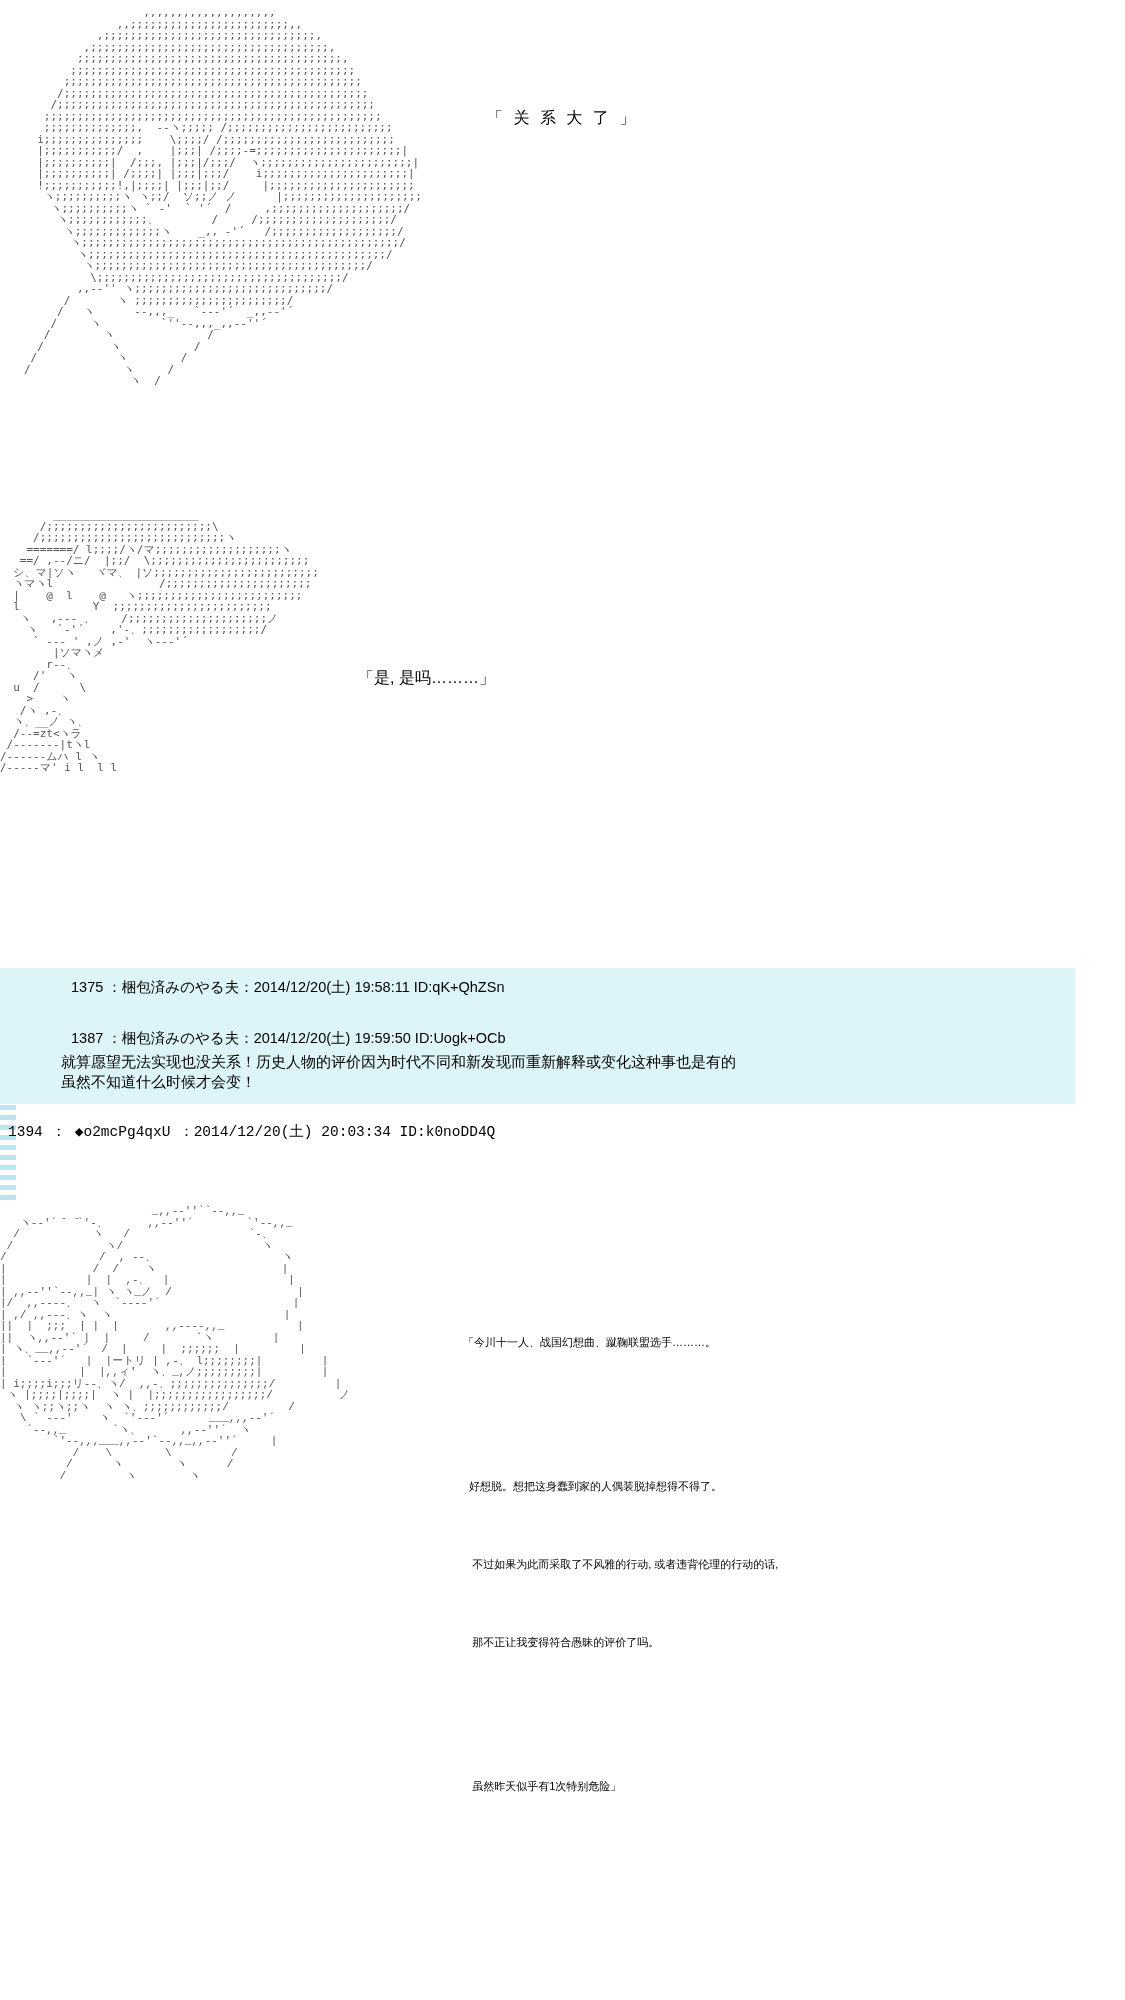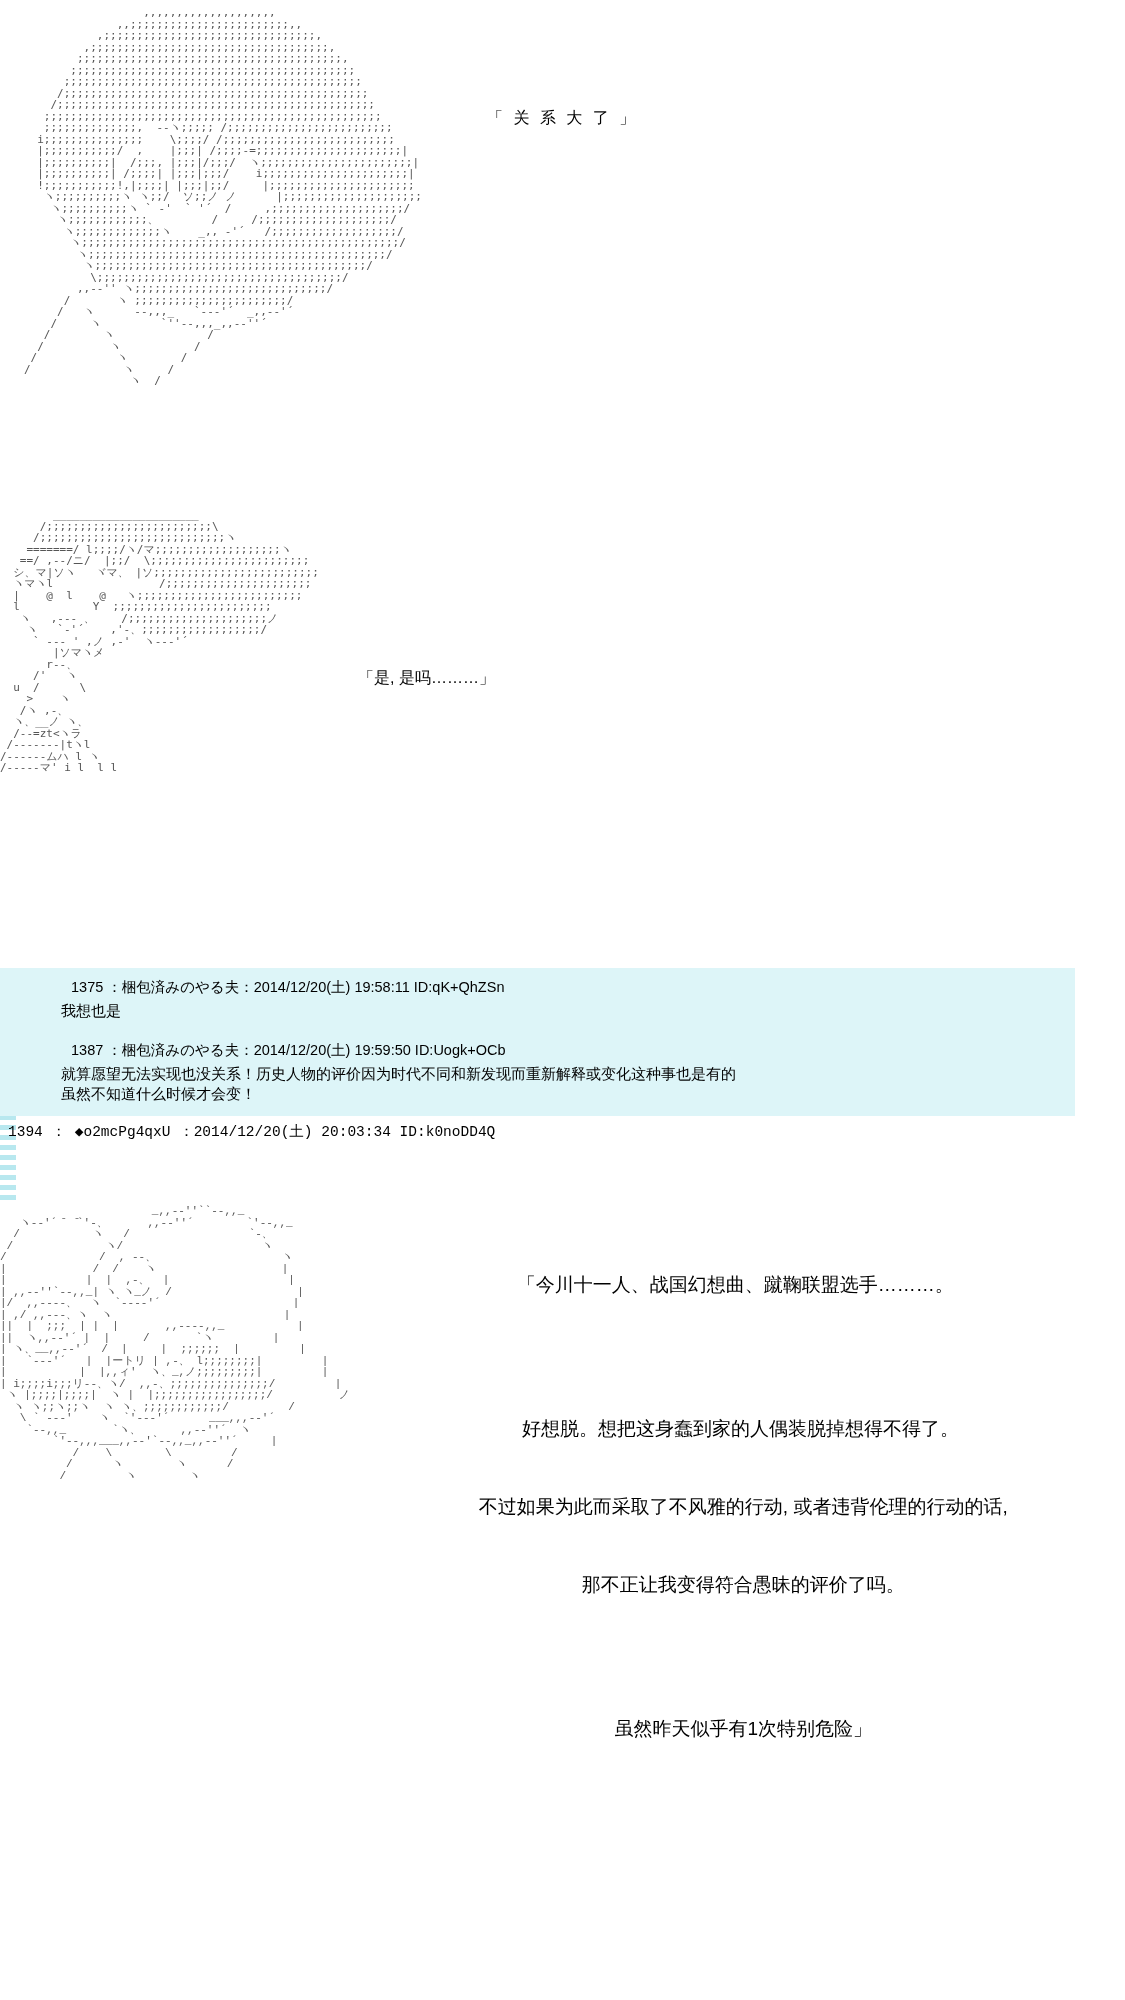--- a/index.html
+++ b/index.html
@@ -56,24 +56,23 @@
     font-size: 16px;
     letter-spacing: 3px;
   }
   .speech-2 {
     left: 358px;
     top: 668px;
     font-size: 16px;
   }
   .speech-3 {
     left: 463px;
-    top: 1220px;
-    font-size: 19px;
+    top: 1277px;
+    font-size: 11px;
     line-height: 26px;
-    text-align: center;
   }
   .speech-3 .ind {
     display: block;
   }
   .gap {
     height: 14px;
   }
   .postblock {
     position: absolute;
     left: 47px;
@@ -85,21 +84,21 @@
   }
   .postblock .bar {
     position: absolute;
     left: -47px;
     top: 0;
     width: 47px;
     height: 100%;
     background: #ddf5f8;
   }
   .post {
-    margin-bottom: 20px;
+    margin-bottom: 32px;
   }
   .post:last-child { margin-bottom: 0; }
   .post-head {
     font-size: 14.5px;
     color: #000;
     margin: 0 0 4px 12px;
     white-space: pre;
   }
   .post-body {
     font-size: 15px;
@@ -221,21 +220,20 @@
     <div></div>
     <div></div>
     <div></div>
   </div>
 
   <div class="postblock">
     <div class="bar"></div>
 
     <div class="post">
       <div class="post-head">1375 ：梱包済みのやる夫：2014/12/20(土) 19:58:11 ID:qK+QhZSn</div>
-      <div class="post-body">我想也是</div>
     </div>
 
     <div class="post">
       <div class="post-head">1387 ：梱包済みのやる夫：2014/12/20(土) 19:59:50 ID:Uogk+OCb</div>
       <div class="post-body">就算愿望无法实现也没关系！历史人物的评价因为时代不同和新发现而重新解释或变化这种事也是有的
 虽然不知道什么时候才会变！</div>
     </div>
   </div>
 
   <div class="standalone-head">1394 ： ◆o2mcPg4qxU ：2014/12/20(土) 20:03:34 ID:k0noDD4Q</div>

